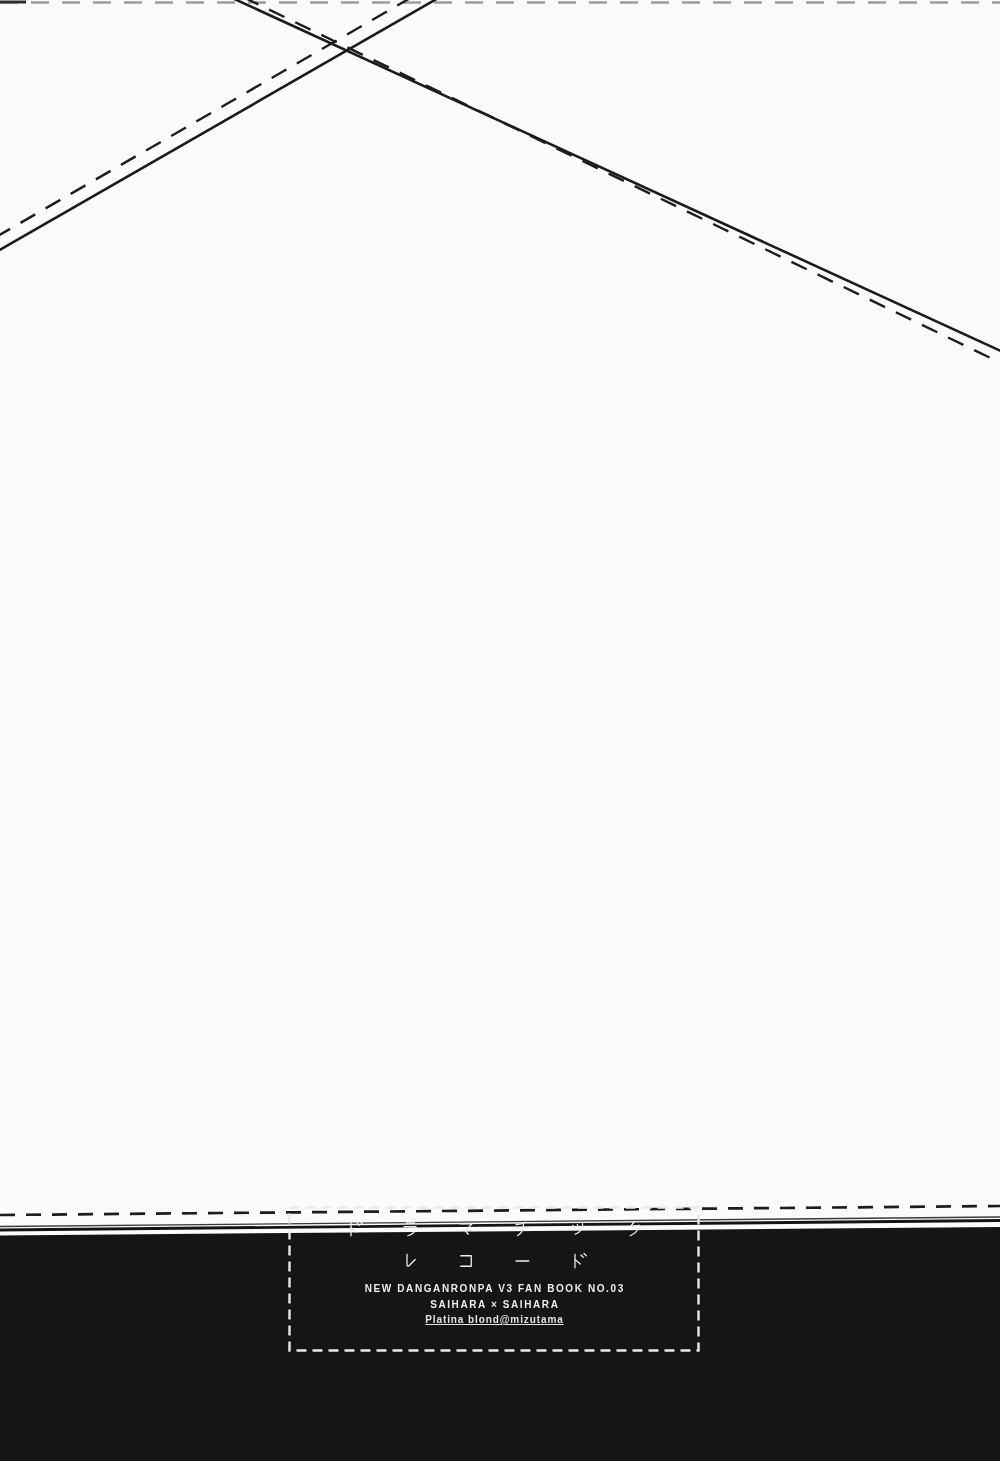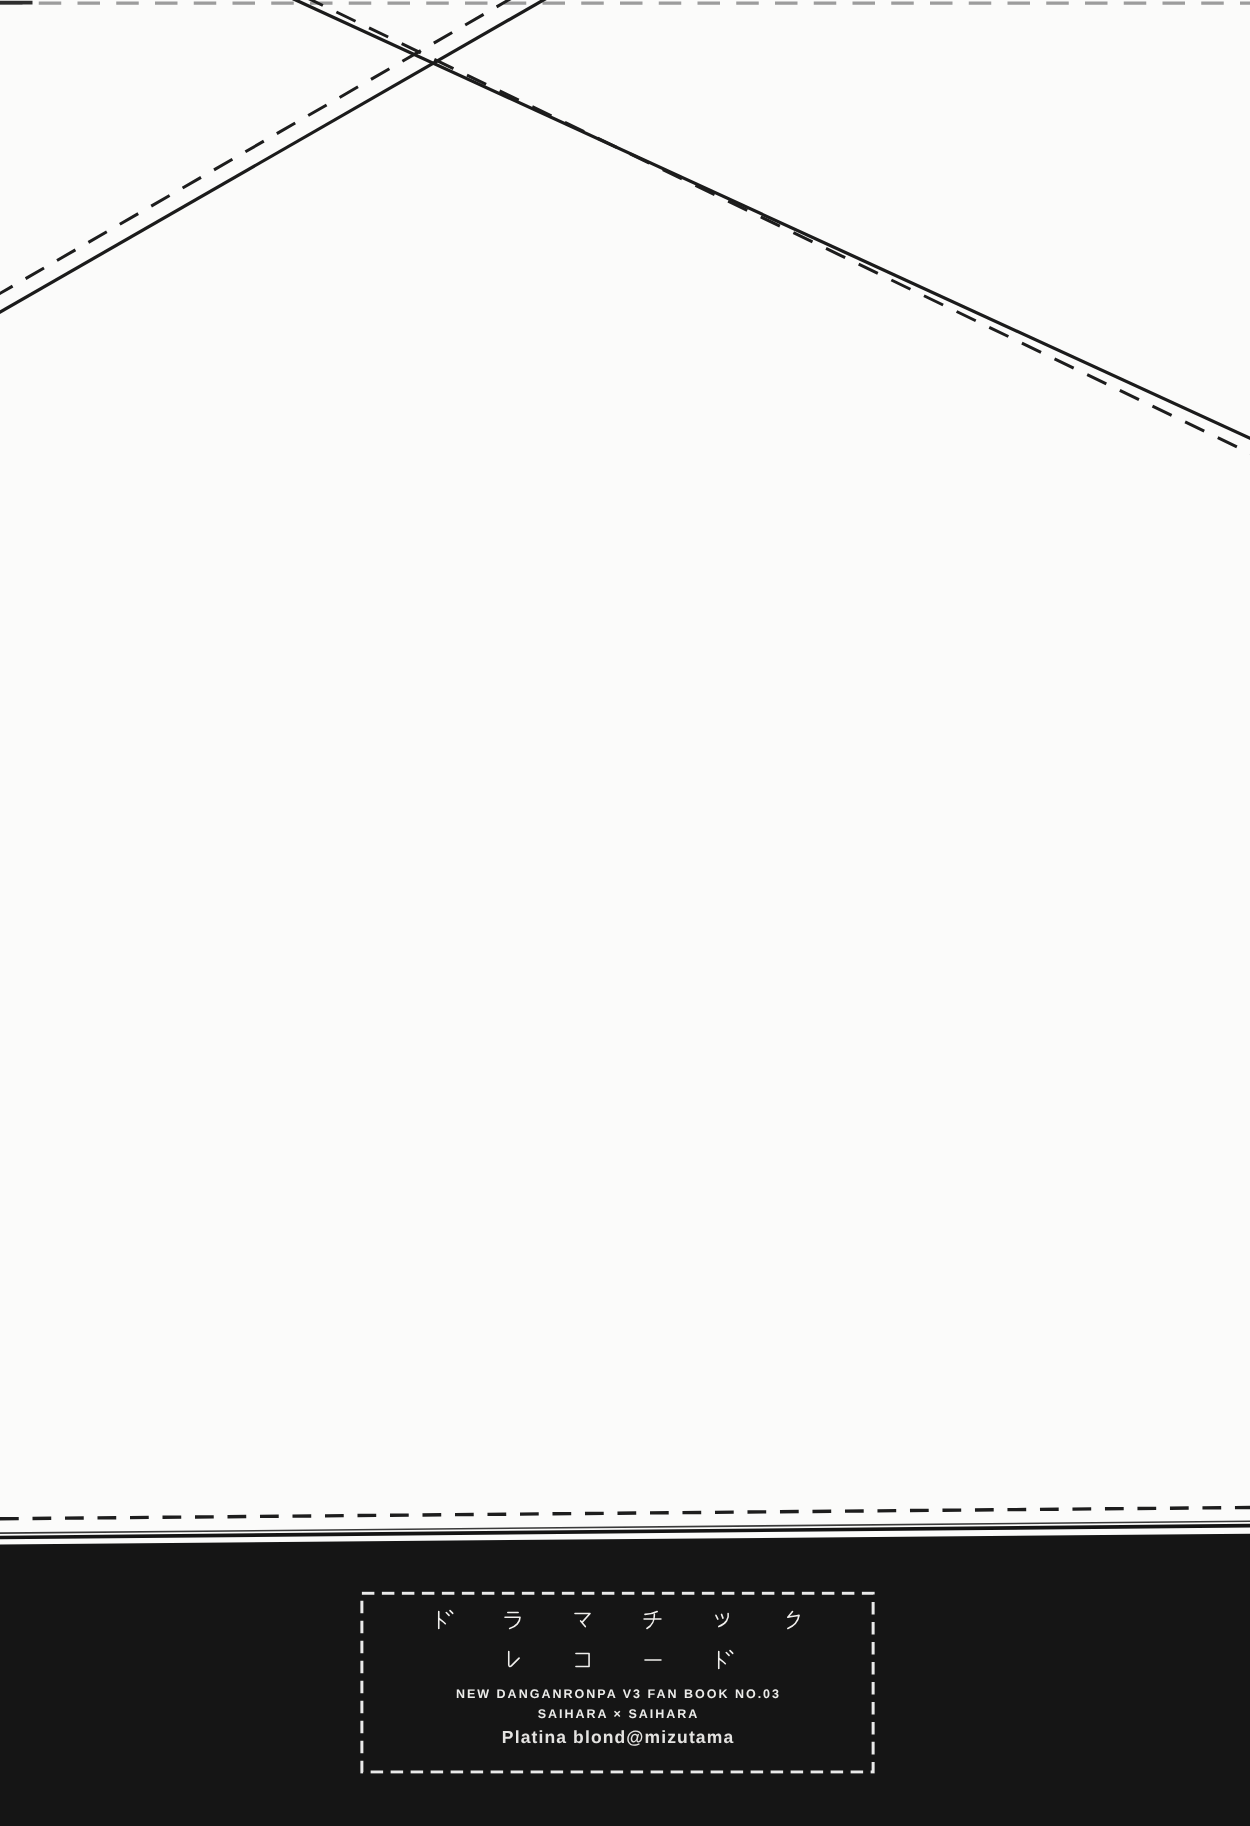--- a/index.html
+++ b/index.html
@@ -5,38 +5,38 @@
   html,body{margin:0;padding:0;}
   body{
     width:1000px;height:1461px;position:relative;overflow:hidden;
     background:#fbfbfa;
     font-family:"Liberation Sans", sans-serif;
   }
   #cut-lines{position:absolute;left:0;top:0;width:1000px;height:1461px;display:block;}
 
   
   .title-box{
-    position:absolute;left:288px;top:1273px;width:412px;height:146px;
+    position:absolute;left:288px;top:1206px;width:412px;height:146px;
   }
   .title-box > svg.box-border{position:absolute;left:0;top:0;width:100%;height:100%;display:block;}
   .title-row{
     position:absolute;left:0;right:0;display:flex;justify-content:center;
     column-gap:38px;height:18px;color:#efeeec;
   }
   .title-row.row1{top:14px;}
   .title-row.row2{top:46px;}
   .glyph{display:block;width:18px;height:18px;font-size:18px;line-height:18px;color:#efeeec;}
   .glyph svg{width:100%;height:100%;display:block;}
   .footer-text{
     position:absolute;left:0;right:0;text-align:center;color:#ececea;
     white-space:nowrap;
   }
   .subtitle{top:77px;font-size:10px;font-weight:bold;letter-spacing:1.6px;text-indent:1.6px;}
   .pairing{top:93px;font-size:10px;font-weight:bold;letter-spacing:1.6px;text-indent:1.6px;}
-  .credit{top:108px;font-size:14px;font-weight:bold;letter-spacing:0.9px;text-indent:0.9px;color:#e4e3e1;}
+  .credit{top:108px;font-size:10px;font-weight:bold;letter-spacing:0.9px;text-indent:0.9px;color:#e4e3e1;text-decoration:underline;}
 </style>
 </head>
 <body>
 
 <svg id="cut-lines" viewBox="0 0 1000 1461" xmlns="http://www.w3.org/2000/svg">
 
   <path d="M0 2.5 H1000" stroke="#9c9c9c" stroke-width="2.5" stroke-dasharray="18 13" fill="none"></path>
   <path d="M0 2 H26" stroke="#2e2e2e" stroke-width="3" fill="none"></path>
 
   <path d="M412 -3 L-4 237" stroke="#1d1d1d" stroke-width="2.4" stroke-dasharray="17 12" fill="none"></path>

